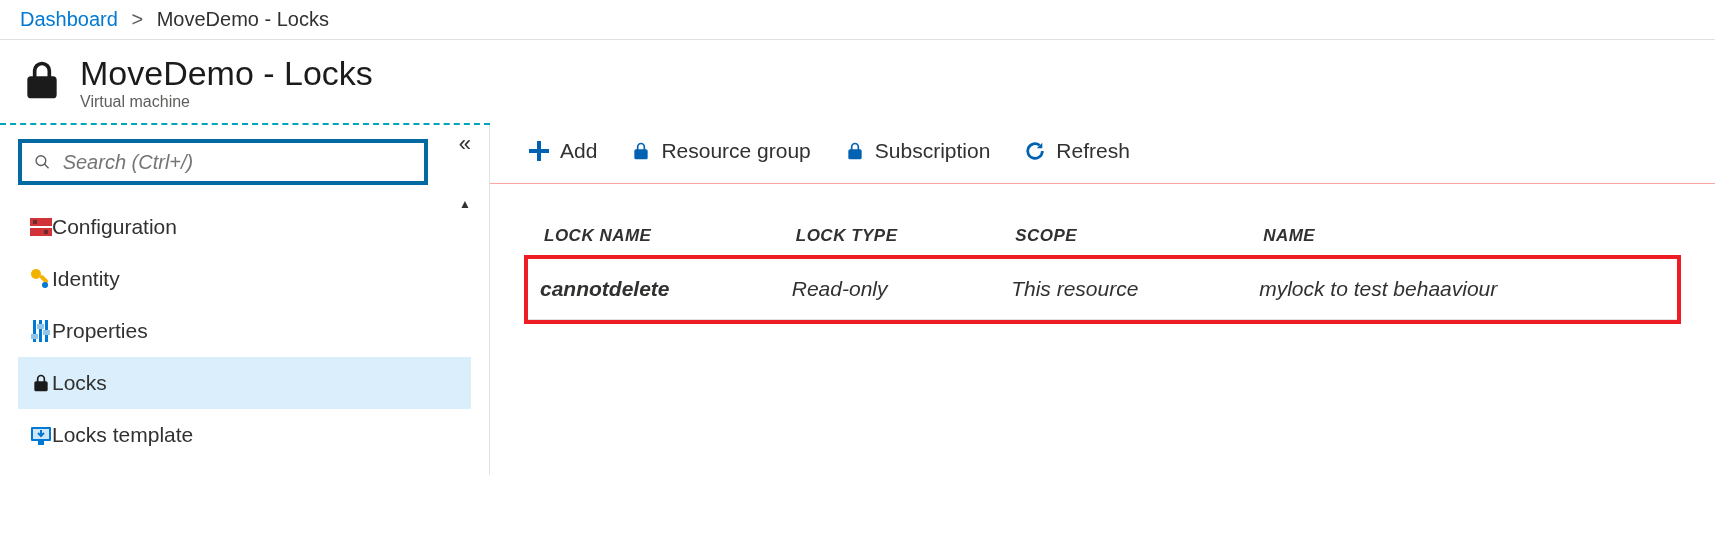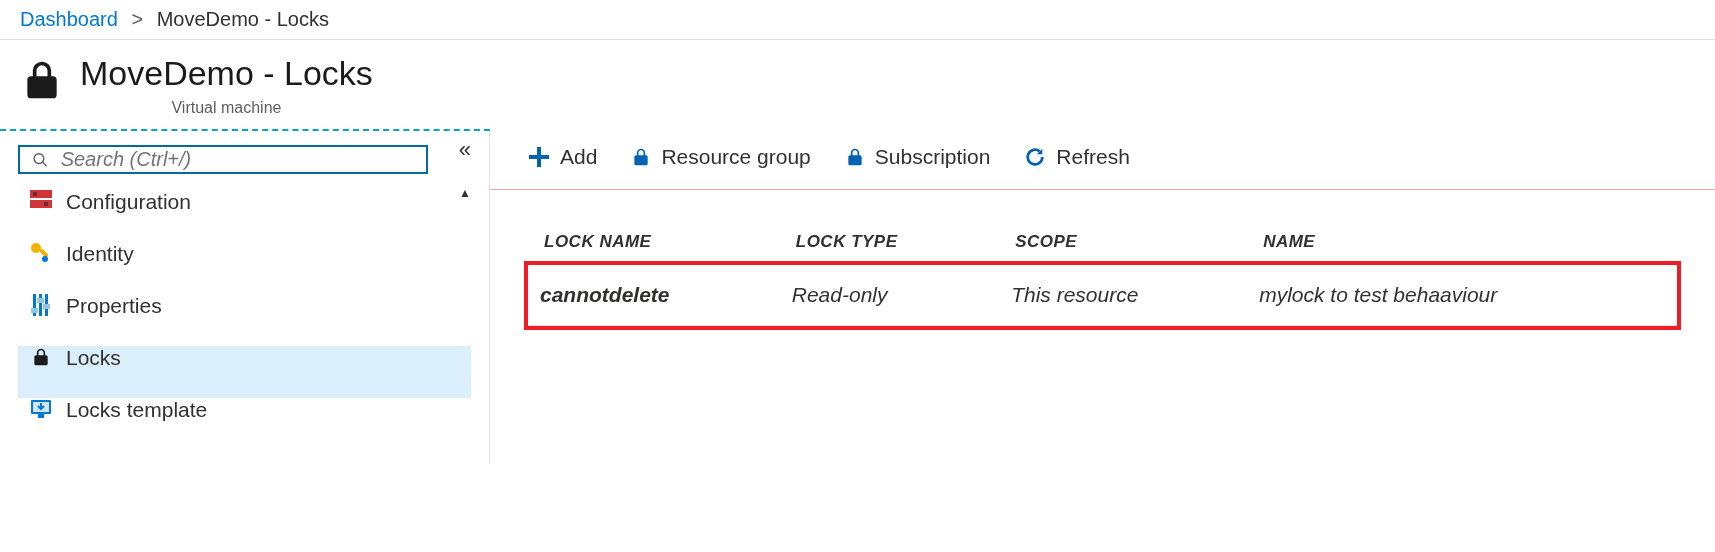--- a/index.html
+++ b/index.html
@@ -6,35 +6,35 @@
     body { font-family: 'Segoe UI', Tahoma, sans-serif; font-size: 18px; color: #323130; background: #ffffff; }
     
     .breadcrumb { padding: 8px 20px; border-bottom: 1px solid #e1e1e1; font-size: 20px; }
     .breadcrumb a { color: #0078d4; text-decoration: none; }
     .breadcrumb .sep { color: #605e5c; margin: 0 8px; }
     .breadcrumb .current { color: #323130; }
     
     .header { padding: 14px 20px 12px 20px; display: flex; align-items: flex-start; gap: 16px; }
     .header .lock-svg { width: 44px; height: 44px; fill: #1b1b1b; margin-top: 4px; }
     .header .title { font-size: 34px; font-weight: 400; color: #1b1b1b; }
-    .header .subtitle { font-size: 16px; color: #605e5c; margin-top: 6px; text-align: center; }
+    .header .subtitle { font-size: 16px; color: #605e5c; margin-top: 0px; }
     
     .divider-dashed { border: none; border-top: 2px dashed #00a4bd; margin: 0 0 0 0; width: 490px; }
     
     .layout { display: flex; }
     
     .sidebar { width: 490px; padding: 14px 18px; position: relative; border-right: 1px solid #e1e1e1; }
     .collapse-btn { position: absolute; right: 18px; top: 6px; cursor: pointer; font-size: 22px; color: #323130; }
-    .search-box { display: flex; align-items: center; height: 29px; border: 2px solid #0369a1; padding: 0 12px; width: 410px; }
+    .search-box { display: flex; align-items: center; height: 46px; border: 4px solid #0369a1; padding: 0 12px; width: 410px; }
     .search-box .mag { width: 18px; height: 18px; stroke: #605e5c; fill: none; margin-right: 12px; }
     .search-box input { border: none; outline: none; font-size: 20px; font-style: italic; color: #605e5c; width: 100%; background: transparent; }
     
     .menu { margin-top: 16px; position: relative; }
     .menu .scroll-up { position: absolute; right: 0; top: -4px; font-size: 12px; color: #323130; }
-    .menu-item { display: flex; height: 52px; padding: 0 12px; cursor: pointer; gap: 14px; font-size: 21px; }
+    .menu-item { display: flex; align-items: center; height: 52px; padding: 0 12px; cursor: pointer; font-size: 21px; }
     .menu-item.active { background: #daeefb; }
     .menu-item .ic { width: 22px; display: inline-flex; justify-content: center; }
     
     .main { flex: 1; padding: 0; }
     .toolbar { display: flex; align-items: center; gap: 34px; padding: 14px 38px 20px 38px; border-bottom: 1px solid #fca5a5; }
     .tbtn { display: inline-flex; align-items: center; gap: 10px; font-size: 21px; color: #323130; cursor: pointer; }
     .tbtn .tic { color: #0062b1; }
     .tbtn .tic svg { display: block; }
     
     .table-wrap { padding: 30px 38px; font-style: italic; }

